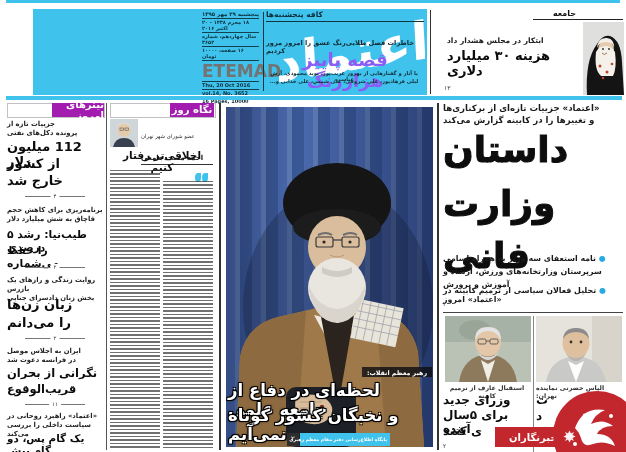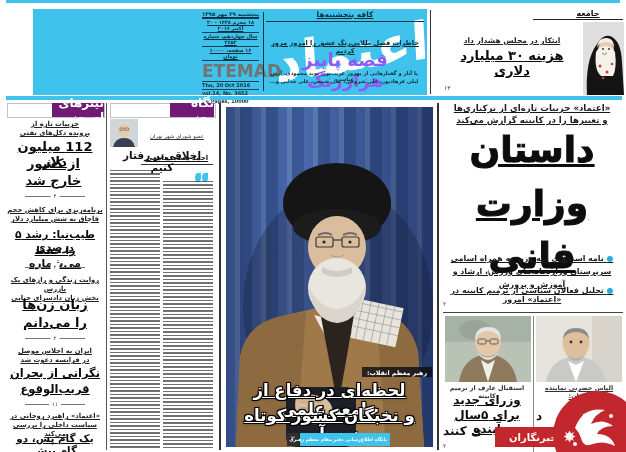--- a/index.html
+++ b/index.html
@@ -1,31 +1,31 @@
 <!DOCTYPE html>
 <html lang="fa" dir="rtl"><head>
 <meta charset="utf-8">
 <style>
   html,body{margin:0;padding:0;background:#ffffff;}
   #page{position:relative;width:626px;height:452px;background:#fff;overflow:hidden;
         font-family:"DejaVu Sans",sans-serif;direction:rtl;color:#111;}
   .abs{position:absolute;}
-  .rt{text-align:center;text-decoration:underline;}
+  .rt{text-align:left;}
   .ct{text-align:center;}
   .lt{text-align:left;}
   .b{font-weight:bold;}
   .kicker{font-size:6.8px;line-height:9px;color:#222;font-weight:bold;}
   .hl{font-weight:bold;color:#0c0c0c;}
   .fake-text{background-image:repeating-linear-gradient(to bottom,rgba(45,45,45,.8) 0px,rgba(45,45,45,.8) 1.1px,transparent 1.1px,transparent 3.5px);opacity:.85;}
   .vline{background:#555;}
   .divider{border-top:1px solid #777;}
   .divnum{position:absolute;top:-4px;left:50%;transform:translateX(-50%);
           font-size:5.5px;background:#fff;padding:0 3px;color:#333;}
   .tiny-page{font-size:6px;color:#333;}
-  .cyanbadge{background:#701a75;color:#fff;font-weight:bold;font-size:12px;
+  .cyanbadge{background:#a21caf;color:#fff;font-weight:bold;font-size:10px;
              display:flex;align-items:center;justify-content:center;}
   .whitebar{background:#fff;border:0.5px solid #c2c2c2;}
   .mast-line{border-bottom:0.6px solid #13414f;}
   .capline{color:#fff;font-weight:bold;font-size:16.5px;
            text-shadow:-1px -1px 0 #000,1px -1px 0 #000,-1px 1px 0 #000,1px 1px 0 #000,0 0 3px #000;}
   .q{display:inline-block;width:6px;height:9px;background:#3fc2ec;
      border-radius:50% 50% 50% 4%;transform:rotate(180deg);margin-left:1.5px;}
 </style>
 </head>
 <body>

